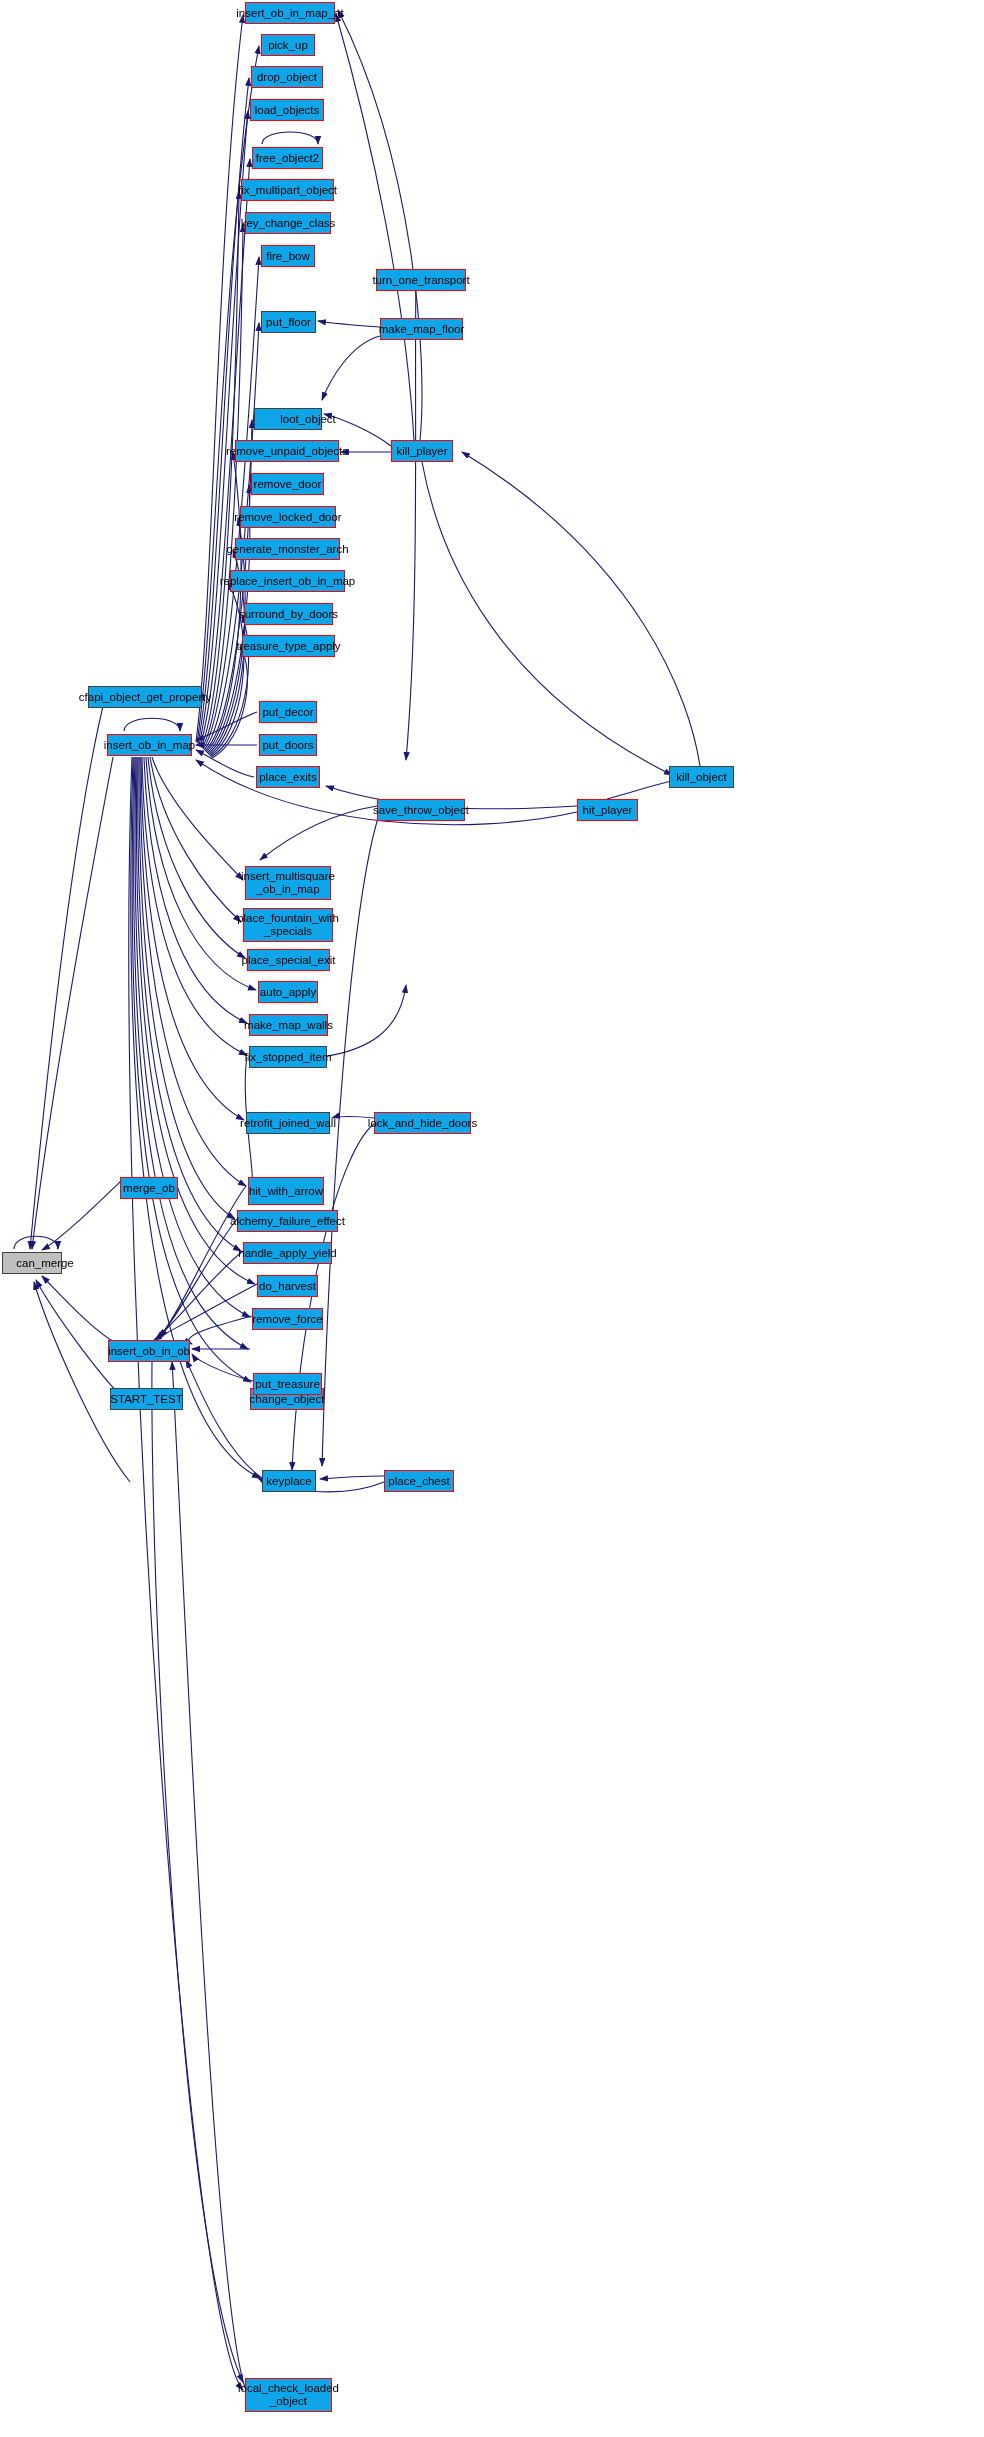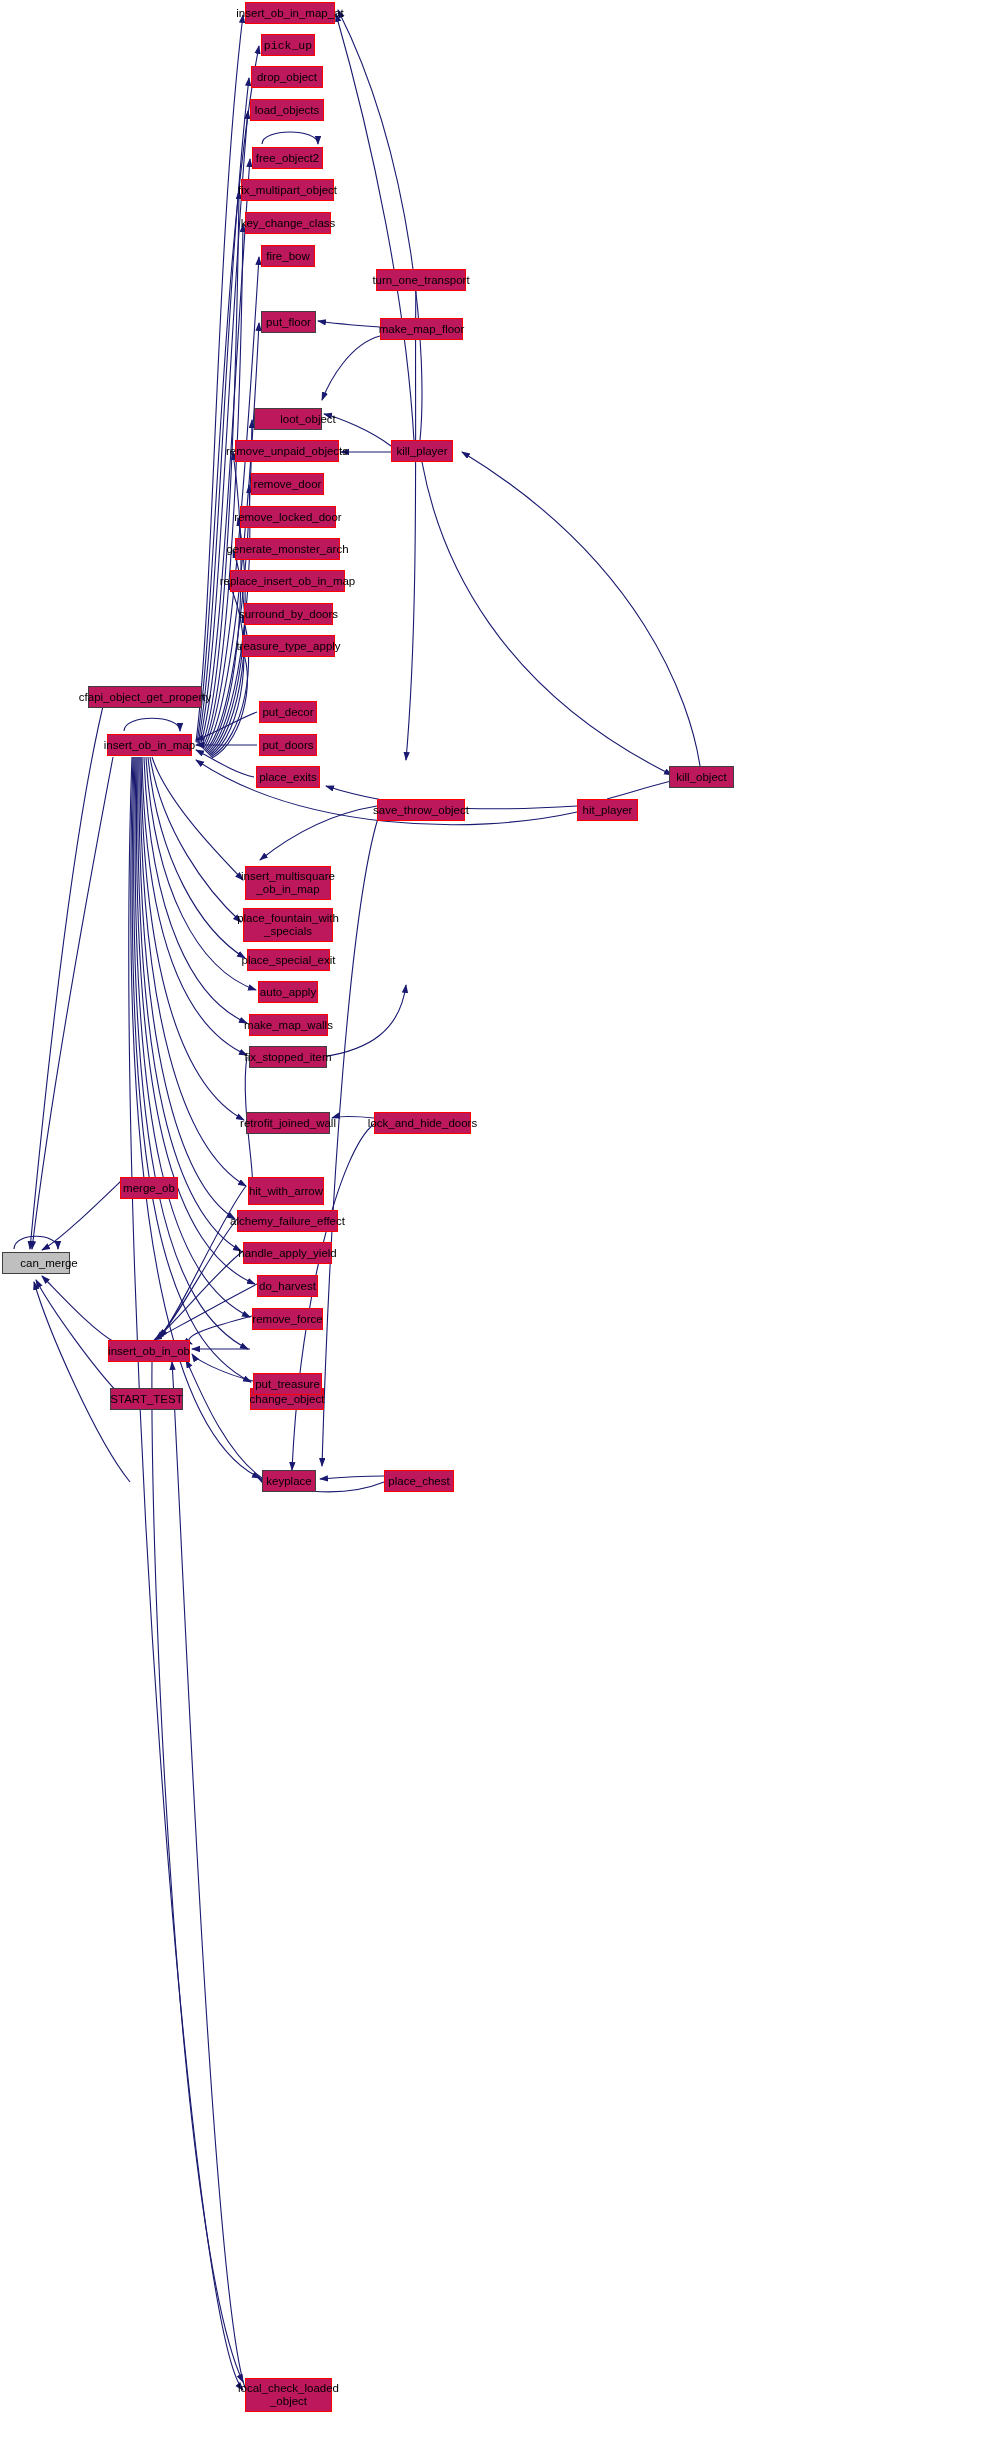--- a/index.html
+++ b/index.html
@@ -21,21 +21,21 @@
   .node{
     position:absolute;
     box-sizing:border-box;
     display:flex;
     align-items:center;
     justify-content:center;
     text-align:center;
     font-size:11.5px;
     line-height:13px;
     color:#000000;
-    background:#be185d;
+    background:#0ea5e9;
     white-space:pre-line;
     letter-spacing:0px;
     z-index:5;
   }
   .node.red{ border:1px solid #ff0000; }
   .node.black{ border:1px solid #404040; }
   .node.cur{ border:1px solid #404040; background:#bfbfbf; font-weight:normal; }
 </style>
 </head>
 <body>
@@ -130,21 +130,21 @@
       <path d="M384,1476 C360,1476 332,1478 320,1479"></path>
       <path d="M384,1482 C340,1500 280,1490 258,1478"></path>
 
       <path d="M247,1057 C240,1100 256,1180 252,1186"></path>
       <path d="M322,1057 C370,1050 400,1030 406,985"></path>
     </g>
   </svg>
 
   <div id="nodes">
       <div class="node red" style="left: 245px; top: 2px; width: 90px; height: 22px;">insert_ob_in_map_at</div>
-      <div class="node red" style="left: 261px; top: 34px; width: 54px; height: 22px; font-family: Liberation Mono, monospace;">pick_up</div>
+      <div class="node red" style="left: 261px; top: 34px; width: 54px; height: 22px;">pick_up</div>
       <div class="node red" style="left: 251px; top: 66px; width: 72px; height: 22px;">drop_object</div>
       <div class="node red" style="left: 250px; top: 99px; width: 74px; height: 22px;">load_objects</div>
       <div class="node red" style="left: 252px; top: 147px; width: 71px; height: 22px;">free_object2</div>
       <div class="node red" style="left: 241px; top: 179px; width: 93px; height: 22px;">fix_multipart_object</div>
       <div class="node red" style="left: 245px; top: 212px; width: 86px; height: 22px;">key_change_class</div>
       <div class="node red" style="left: 261px; top: 245px; width: 54px; height: 22px;">fire_bow</div>
       <div class="node red" style="left: 376px; top: 269px; width: 90px; height: 22px;">turn_one_transport</div>
       <div class="node black" style="left: 261px; top: 311px; width: 55px; height: 22px;">put_floor</div>
       <div class="node red" style="left: 380px; top: 318px; width: 83px; height: 22px;">make_map_floor</div>
       <div class="node black" style="left: 254px; top: 408px; width: 68px; height: 22px; padding-left: 40px;">loot_object</div>
@@ -171,21 +171,21 @@
       <div class="node red" style="left: 247px; top: 949px; width: 83px; height: 22px;">place_special_exit</div>
       <div class="node red" style="left: 258px; top: 981px; width: 60px; height: 22px;">auto_apply</div>
       <div class="node red" style="left: 249px; top: 1014px; width: 79px; height: 22px;">make_map_walls</div>
       <div class="node black" style="left: 249px; top: 1046px; width: 78px; height: 22px;">fix_stopped_item</div>
       <div class="node black" style="left: 246px; top: 1112px; width: 84px; height: 22px;">retrofit_joined_wall</div>
       <div class="node red" style="left: 374px; top: 1112px; width: 97px; height: 22px;">lock_and_hide_doors</div>
       <div class="node red" style="left: 120px; top: 1177px; width: 58px; height: 22px;">merge_ob</div>
       <div class="node red" style="left: 248px; top: 1177px; width: 76px; height: 28px;">hit_with_arrow</div>
       <div class="node red" style="left: 237px; top: 1210px; width: 101px; height: 22px;">alchemy_failure_effect</div>
       <div class="node red" style="left: 243px; top: 1242px; width: 89px; height: 22px;">handle_apply_yield</div>
-      <div class="node cur" style="left: 2px; top: 1252px; width: 68px; height: 22px; padding-left: 26px;">can_merge</div>
+      <div class="node cur" style="left: 2px; top: 1252px; width: 60px; height: 22px; padding-left: 26px;">can_merge</div>
       <div class="node red" style="left: 257px; top: 1275px; width: 61px; height: 22px;">do_harvest</div>
       <div class="node red" style="left: 252px; top: 1308px; width: 71px; height: 22px;">remove_force</div>
       <div class="node red" style="left: 108px; top: 1340px; width: 82px; height: 22px;">insert_ob_in_ob</div>
       <div class="node red" style="left: 250px; top: 1340px; width: 74px; height: 22px; margin-top: 48px;">change_object</div>
       <div class="node red" style="left: 253px; top: 1373px; width: 69px; height: 22px; text-align: center;">put_treasure</div>
       <div class="node black" style="left: 110px; top: 1388px; width: 73px; height: 22px;">START_TEST</div>
       <div class="node black" style="left: 262px; top: 1470px; width: 54px; height: 22px;">keyplace</div>
       <div class="node red" style="left: 384px; top: 1470px; width: 70px; height: 22px;">place_chest</div>
       <div class="node red" style="left: 245px; top: 2378px; width: 87px; height: 34px;">local_check_loaded
 _object</div>

